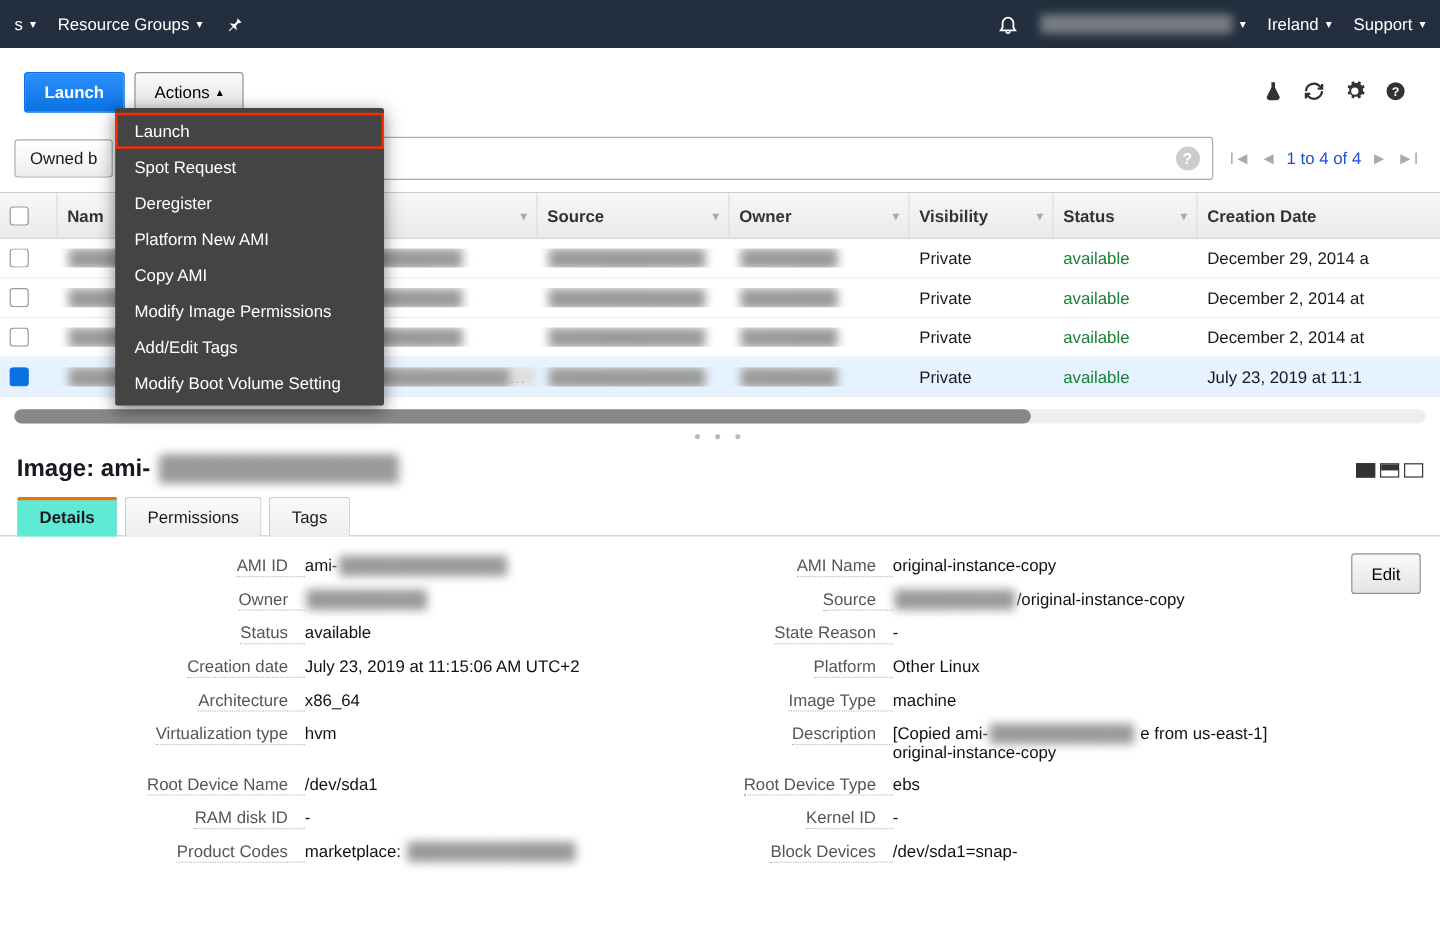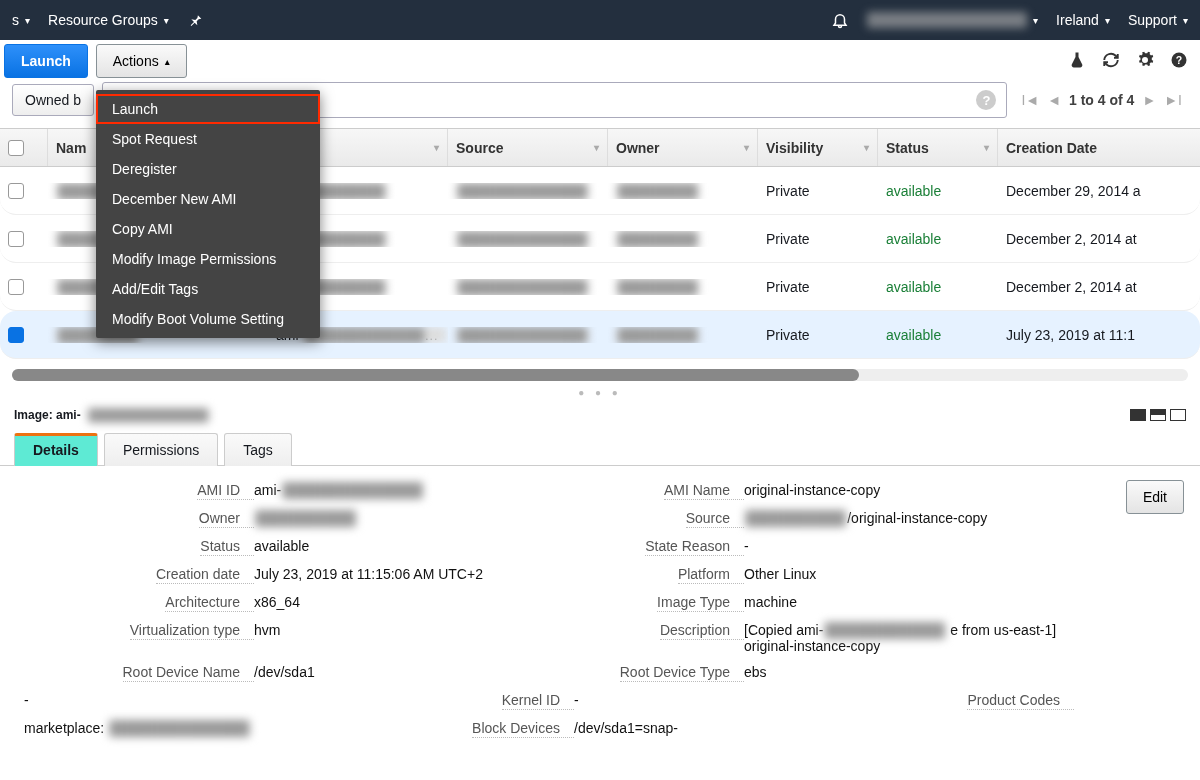--- a/index.html
+++ b/index.html
@@ -7,58 +7,58 @@
 
 .topnav { background: #232f3e; color: #fff; height: 40px; display: flex; align-items: center; padding: 0 12px; gap: 18px; }
 .topnav-left { display: flex; align-items: center; gap: 18px; }
 .topnav-item { display: flex; align-items: center; gap: 6px; font-size: 14px; cursor: pointer; }
 .topnav-item .caret { font-size: 10px; }
 .topnav-spacer { flex: 1; }
 .topnav-icon { width: 18px; height: 18px; display:flex; align-items:center; justify-content:center; }
 .pin-icon svg { fill: #fff; }
 .blurred { filter: blur(4px); background: rgba(180,180,180,0.6); color: transparent; border-radius: 2px; }
 
-.toolbar { padding: 4px; display: flex; gap: 8px; position: relative; align-items: center; }
+.toolbar { padding: 20px; display: flex; gap: 8px; position: relative; align-items: center; }
 .btn { border: 1px solid #879196; background: linear-gradient(#fafafa,#e4e4e4); padding: 8px 16px; border-radius: 3px; cursor: pointer; font-size: 14px; display:inline-flex; align-items:center; gap:6px; }
 .btn-primary { background: linear-gradient(#2e90fa,#0972e3); color: #fff; border-color: #0972e3; font-weight: 600; }
 .btn .caret-up { font-size: 10px; }
 .toolbar-right { margin-left:auto; display:flex; align-items:center; gap:16px; padding-right:8px;}
 .toolbar-icon { cursor:pointer; color:#444; }
 
 .actions-menu { position: absolute; top: 50px; left: 96px; background: #444; color: #fff; border-radius: 2px; box-shadow: 0 4px 14px rgba(0,0,0,0.5); min-width: 224px; z-index: 100; padding: 4px 0; }
 .actions-menu-item { padding: 7px 16px; cursor: pointer; font-size: 14px; }
 .actions-menu-item.highlighted { border: 2px solid #ff2a00; padding: 5px 14px; }
 
 .filter-row { display:flex; gap:8px; padding: 0 12px 10px; align-items:center; }
 .owned-btn { border: 1px solid #aab; background: linear-gradient(#fff,#eee); padding: 7px 12px; border-radius:3px; display:flex; gap:6px; }
 .search-box { flex:1; border:1px solid #aab; border-radius:3px; padding:7px 10px; color:#777; display:flex; align-items:center; justify-content:space-between; }
 .help-circle { width:20px; height:20px; border-radius:50%; background:#ccc; color:#fff; display:flex; align-items:center; justify-content:center; font-weight:bold; font-size:13px; }
 .pager { display:flex; align-items:center; gap:8px; color:#666; padding:0 6px; }
 .pager-btn { cursor:pointer; color:#aaa; font-size:14px; }
-.pager-text { font-weight:700; color:#404040; }
+.pager-text { font-weight:400; color:#1d4ed8; }
 
 .grid { border-top:1px solid #ccc; }
 .grid-head, .grid-row { display:grid; grid-template-columns: 48px 220px 180px 160px 150px 120px 120px 210px; align-items:center; }
 .grid-head { background: linear-gradient(#f7f7f7,#eaeaea); border-bottom:1px solid #ccc; height:38px; }
 .grid-head .th { padding:0 8px; font-weight:600; color:#333; border-right:1px solid #ddd; height:100%; display:flex; align-items:center; justify-content:space-between; }
 .grid-head .th .sort { color:#aaa; font-size:10px; }
-.grid-row { height:48px; border-bottom:1px solid #eee;border-radius:16px; }
+.grid-row { height:33px; border-bottom:1px solid #eee; }
 .grid-row.selected { background:#e6f2ff; }
 .grid-row .td { padding:0 8px; overflow:hidden; text-overflow:ellipsis; white-space:nowrap; }
 .checkbox { width:16px; height:16px; border:1px solid #999; border-radius:3px; background:#fff; }
 .checkbox.checked { background:#0972e3; border-color:#0972e3; }
 .status-available { color:#1a7f37; }
 
 .hscroll { margin:10px 12px 6px; height:12px; background:#eee; border-radius:6px; position:relative; }
 .hscroll-thumb { height:12px; background:#888; border-radius:6px; width:72%; }
 
 .split-dots { text-align:center; color:#bbb; letter-spacing:4px; font-size:10px; padding:0 0 4px;}
 
 .detail-header { display:flex; align-items:center; justify-content:space-between; padding:6px 14px 10px; }
-.detail-title { font-weight:600; font-size:12px; display:flex; align-items:center; gap:6px;}
+.detail-title { font-weight:600; font-size:20px; display:flex; align-items:center; gap:6px;}
 .layout-icons { display:flex; gap:4px; }
 .layout-box { width:16px; height:12px; border:1px solid #333; }
 .layout-box.filled { background:#333; }
 .layout-box.half::after{content:"";display:block;height:50%;background:#333;}
 
 .tabs { display:flex; gap:6px; border-bottom:1px solid #ccc; padding:0 14px; }
 .tab { padding:8px 18px; border:1px solid #ccc; border-bottom:none; background:linear-gradient(#fafafa,#eee); border-radius:3px 3px 0 0; cursor:pointer; position:relative; top:1px; }
 .tab.active { background:#5eead4; border-top:3px solid #ec7211; font-weight:600; padding-top:6px; }
 
 .details-body { padding:16px 24px; position:relative; }
@@ -130,21 +130,21 @@
     <span class="toolbar-icon"><svg width="18" height="18" viewBox="0 0 24 24" fill="#333">
           <circle cx="12" cy="12" r="10"></circle>
           <text x="12" y="17" text-anchor="middle" fill="#fff" font-size="14" font-weight="bold">?</text>
         </svg></span>
   </div>
 
   <div class="actions-menu">
     <div class="actions-menu-item highlighted">Launch</div>
     <div class="actions-menu-item">Spot Request</div>
     <div class="actions-menu-item">Deregister</div>
-    <div class="actions-menu-item">December New AMI</div>
+    <div class="actions-menu-item">Platform New AMI</div>
     <div class="actions-menu-item">Copy AMI</div>
     <div class="actions-menu-item">Modify Image Permissions</div>
     <div class="actions-menu-item">Add/Edit Tags</div>
     <div class="actions-menu-item">Modify Boot Volume Setting</div>
   </div>
 </div>
 
 <div class="filter-row">
   <div class="owned-btn">
       <span>Owned b</span>
@@ -300,20 +300,21 @@
     <div class="kv-label-wrap"><span class="kv-label">Virtualization type</span></div>
     <div class="kv-value">hvm</div>
     <div class="kv-label-wrap"><span class="kv-label">Description</span></div>
     <div class="kv-value"><span>[Copied ami-</span><span class="blur-span">████████████</span> <span>e from us-east-1] original-instance-copy</span></div>
 
     <div class="kv-label-wrap"><span class="kv-label">Root Device Name</span></div>
     <div class="kv-value">/dev/sda1</div>
     <div class="kv-label-wrap"><span class="kv-label">Root Device Type</span></div>
     <div class="kv-value">ebs</div>
 
+    <div class="kv-label-wrap"><span class="kv-label">RAM disk ID</span></div>
     <div class="kv-value">-</div>
     <div class="kv-label-wrap"><span class="kv-label">Kernel ID</span></div>
     <div class="kv-value">-</div>
 
     <div class="kv-label-wrap"><span class="kv-label">Product Codes</span></div>
     <div class="kv-value"><span>marketplace:</span> <span class="blur-span">██████████████</span></div>
     <div class="kv-label-wrap"><span class="kv-label">Block Devices</span></div>
     <div class="kv-value">/dev/sda1=snap-</div>
   </div>
 </div>

